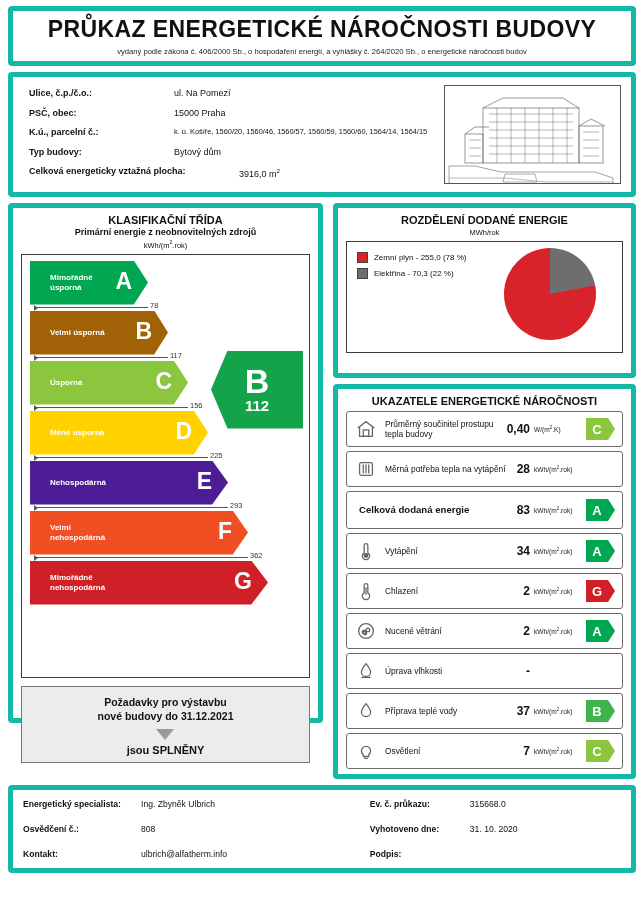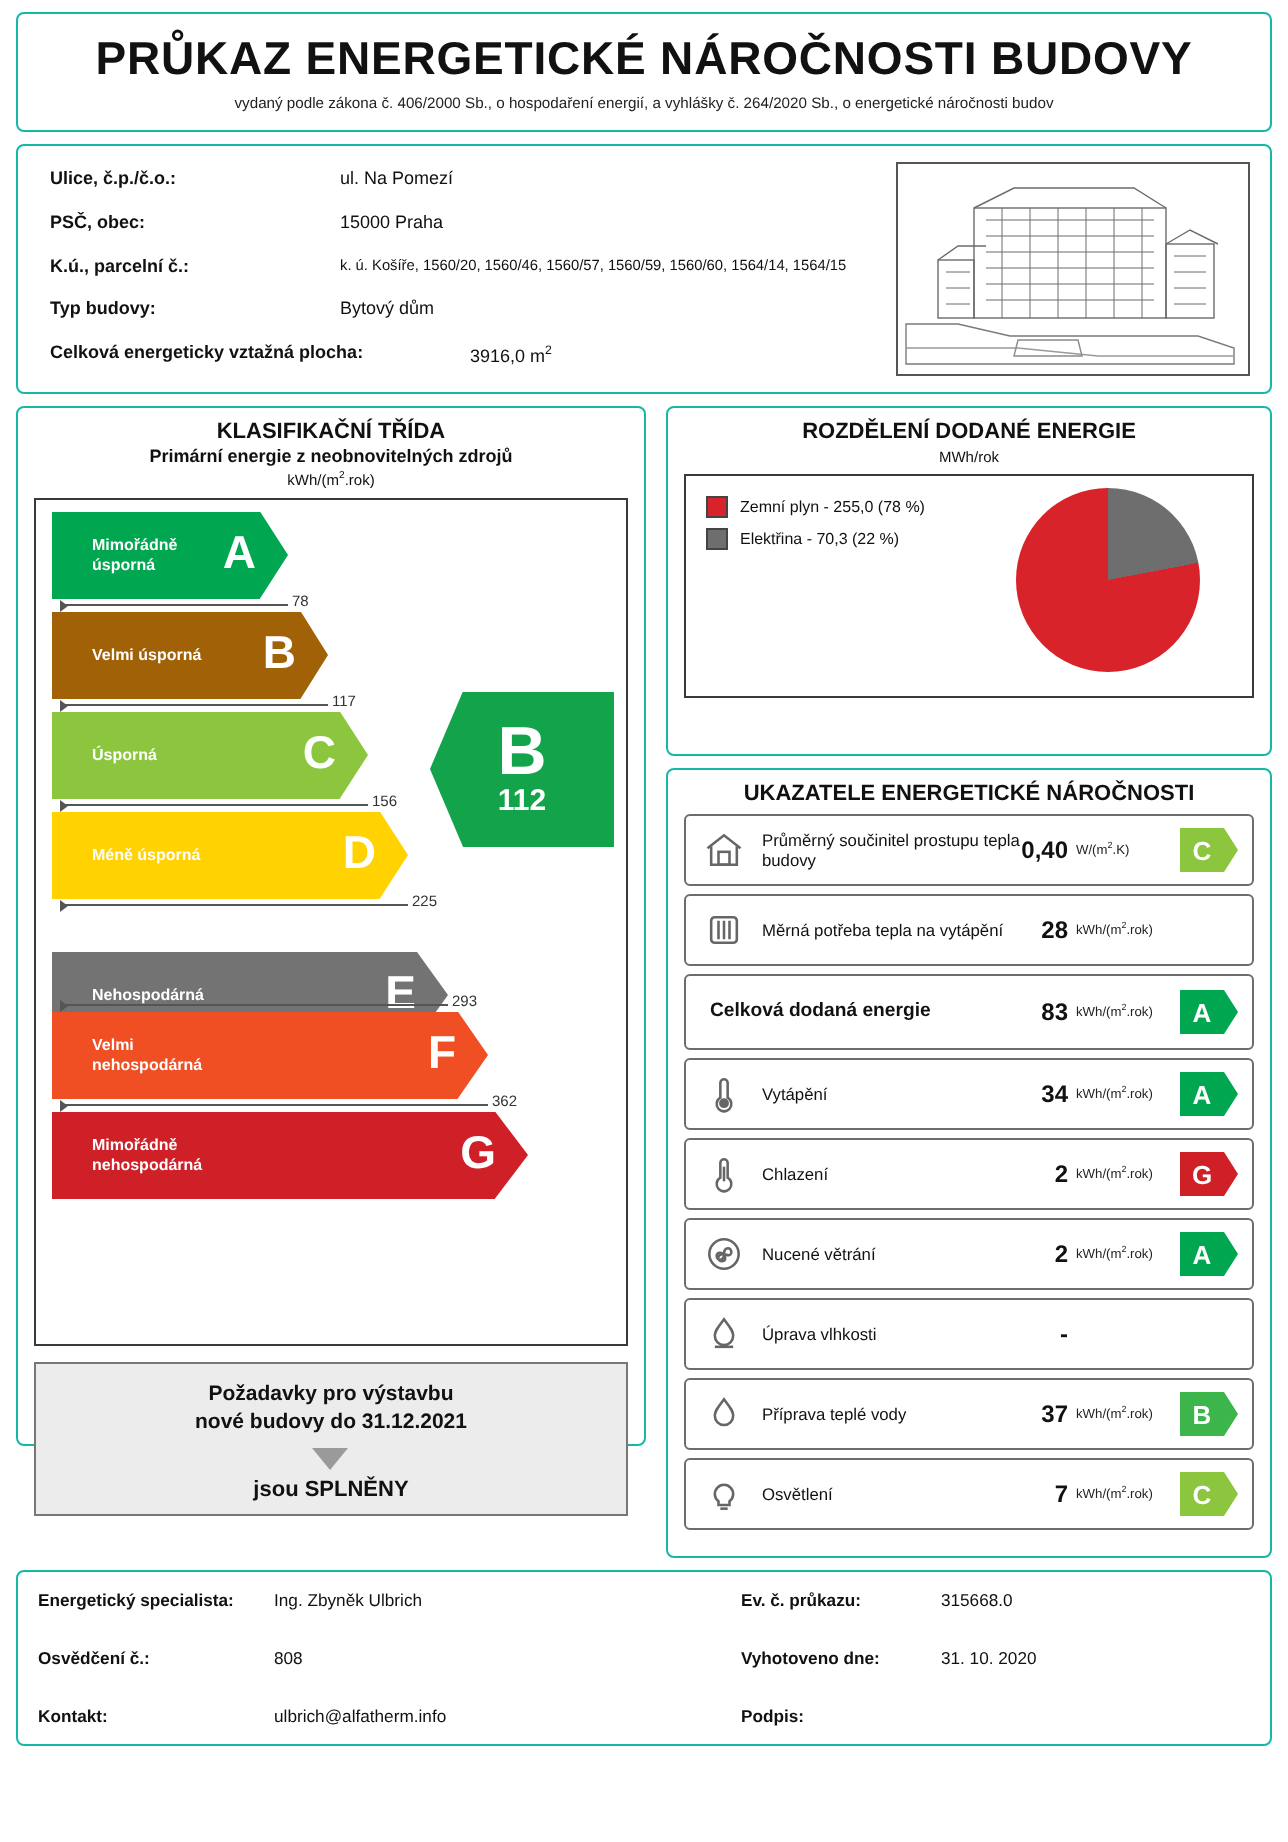--- a/index.html
+++ b/index.html
@@ -1,18 +1,18 @@
 <!DOCTYPE html>
 <html><head>
 <meta charset="utf-8">
 <style>
   html,body{margin:0;padding:0;background:#fff;}
   body{width:644px;height:921px;font-family:"Liberation Sans",sans-serif;color:#111;}
   .page{width:644px;height:921px;position:relative;box-sizing:border-box;padding:6px 8px;}
-  .panel{border:1px solid #14b8a6;border-radius:4px;background:#fff;box-sizing:border-box;}
+  .panel{border:5px solid #14b8a6;border-radius:4px;background:#fff;box-sizing:border-box;}
 
   
   .header{height:60px;display:flex;flex-direction:column;align-items:center;justify-content:center;}
   .header h1{margin:0;font-size:23px;font-weight:bold;letter-spacing:.4px;text-align:center;}
   .header .sub{margin-top:4px;font-size:7.6px;text-align:center;color:#222;}
 
   
   .addr{margin-top:6px;height:125px;display:flex;padding:8px 10px;box-sizing:border-box;}
   .addr-left{flex:1;display:flex;flex-direction:column;justify-content:space-between;padding:2px 0 4px 6px;}
   .addr-row{display:flex;font-size:9px;line-height:12px;}
@@ -180,21 +180,21 @@
           <div class="band">
             <div class="arrow" style="width:178px;background:#ffd200;clip-path:polygon(0 0,92% 0,100% 50%,92% 100%,0 100%);">
               <span class="lbl">Méně úsporná</span>
               <span class="let">D</span>
             </div>
             <div class="tickline" style="left:8px;width:174px;top:46px;"></div>
             <div class="tick" style="left:184px;top:40px;">225</div>
           </div>
 
           <div class="band">
-            <div class="arrow" style="width:198px;background:#737373;clip-path:polygon(0 0,92% 0,100% 50%,92% 100%,0 100%);margin-top:20px;">
+            <div class="arrow" style="width:198px;background:#4c1d95;clip-path:polygon(0 0,92% 0,100% 50%,92% 100%,0 100%);">
               <span class="lbl">Nehospodárná</span>
               <span class="let">E</span>
             </div>
             <div class="tickline" style="left:8px;width:194px;top:46px;"></div>
             <div class="tick" style="left:204px;top:40px;">293</div>
           </div>
 
           <div class="band">
             <div class="arrow" style="width:218px;background:#f04e23;clip-path:polygon(0 0,93% 0,100% 50%,93% 100%,0 100%);">
               <span class="lbl">Velmi nehospodárná</span>

